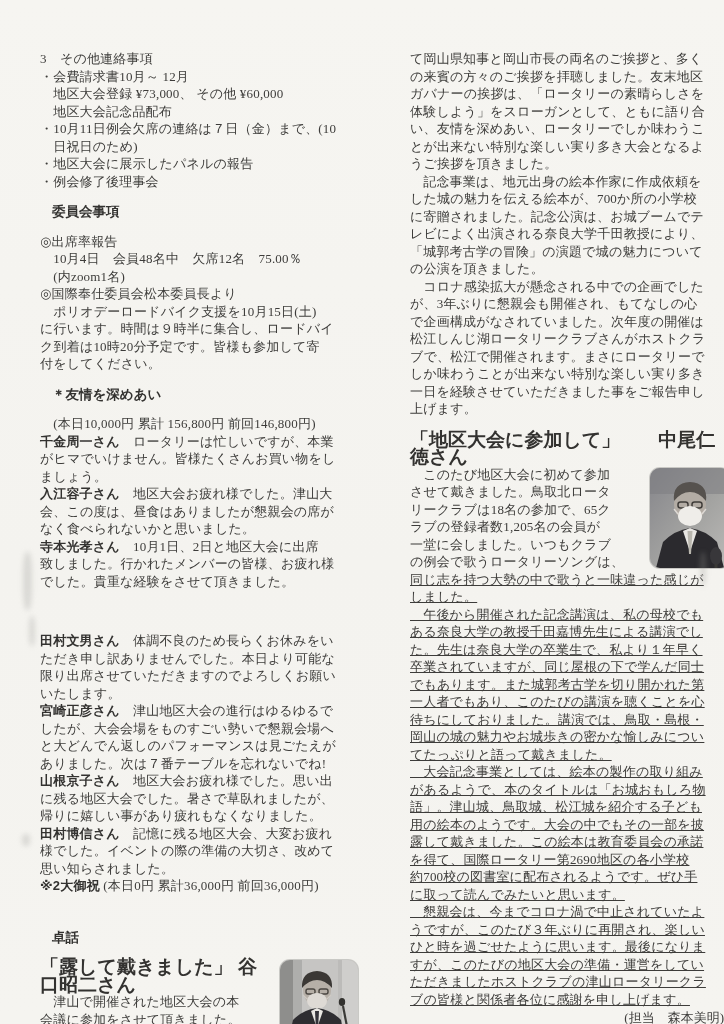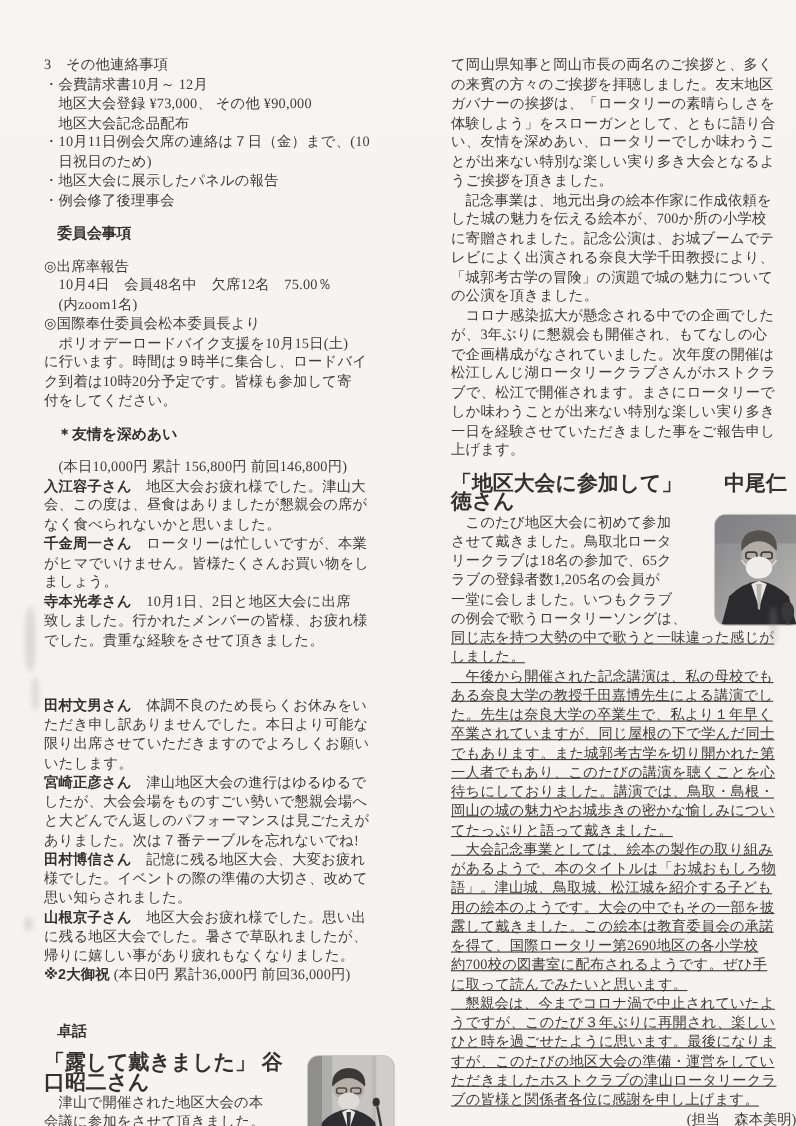--- a/index.html
+++ b/index.html
@@ -92,21 +92,21 @@
   <div class="smudge smudge-1"></div>
   <div class="smudge smudge-2"></div>
   <div class="smudge smudge-3"></div>
   <div class="smudge smudge-4"></div>
 
   <div class="col col-left">
 
     <div class="sec">
       <div class="pre">3　その他連絡事項</div>
       <div class="pre">・会費請求書10月～ 12月
-　地区大会登録 ¥73,000、 その他 ¥90,000
+　地区大会登録 ¥73,000、 その他 ¥60,000
 　地区大会記念品配布
 ・10月11日例会欠席の連絡は７日（金）まで、(10
 　日祝日のため)
 ・地区大会に展示したパネルの報告
 ・例会修了後理事会</div>
     </div>
 
     <div class="sec">
       <div class="hd">委員会事項</div>
       <div class="pre">◎出席率報告
@@ -116,46 +116,46 @@
 　ポリオデーロードバイク支援を10月15日(土)
 に行います。時間は９時半に集合し、ロードバイ
 ク到着は10時20分予定です。皆様も参加して寄
 付をしてください。</div>
     </div>
 
     <div class="sec">
       <div class="hd">＊友情を深めあい</div>
       <div class="pre">　(本日10,000円 累計 156,800円 前回146,800円)</div>
 
+      <p class="entry pre"><span class="name">千金周一さん</span><span>　ロータリーは忙しいですが、本業
+がヒマでいけません。皆様たくさんお買い物をし
+ましょう。</span></p>
       <p class="entry pre"><span class="name">入江容子さん</span><span>　地区大会お疲れ様でした。津山大
 会、この度は、昼食はありましたが懇親会の席が
 なく食べられないかと思いました。</span></p>
-      <p class="entry pre"><span class="name">千金周一さん</span><span>　ロータリーは忙しいですが、本業
-がヒマでいけません。皆様たくさんお買い物をし
-ましょう。</span></p>
       <p class="entry pre"><span class="name">寺本光孝さん</span><span>　10月1日、2日と地区大会に出席
 致しました。行かれたメンバーの皆様、お疲れ様
 でした。貴重な経験をさせて頂きました。</span></p>
 
       <div class="gap-big"></div>
 
       <p class="entry pre"><span class="name">田村文男さん</span><span>　体調不良のため長らくお休みをい
 ただき申し訳ありませんでした。本日より可能な
 限り出席させていただきますのでよろしくお願い
 いたします。</span></p>
       <p class="entry pre"><span class="name">宮崎正彦さん</span><span>　津山地区大会の進行はゆるゆるで
 したが、大会会場をものすごい勢いで懇親会場へ
 と大どんでん返しのパフォーマンスは見ごたえが
 ありました。次は７番テーブルを忘れないでね!</span></p>
+      <p class="entry pre"><span class="name">山根京子さん</span><span>　地区大会お疲れ様でした。思い出
+に残る地区大会でした。暑さで草臥れましたが、
+帰りに嬉しい事があり疲れもなくなりました。</span></p>
       <p class="entry pre"><span class="name">田村博信さん</span><span>　記憶に残る地区大会、大変お疲れ
 様でした。イベントの際の準備の大切さ、改めて
 思い知らされました。</span></p>
-      <p class="entry pre"><span class="name">山根京子さん</span><span>　地区大会お疲れ様でした。思い出
-に残る地区大会でした。暑さで草臥れましたが、
-帰りに嬉しい事があり疲れもなくなりました。</span></p>
 
       <p class="entry pre"><span class="name">※2大御祝</span><span> (本日0円 累計36,000円 前回36,000円)</span></p>
     </div>
 
     <div class="gap-small"></div>
 
     <div class="sec">
       <div class="hd">卓話</div>
 
       <figure class="photo photo-taniguchi">

